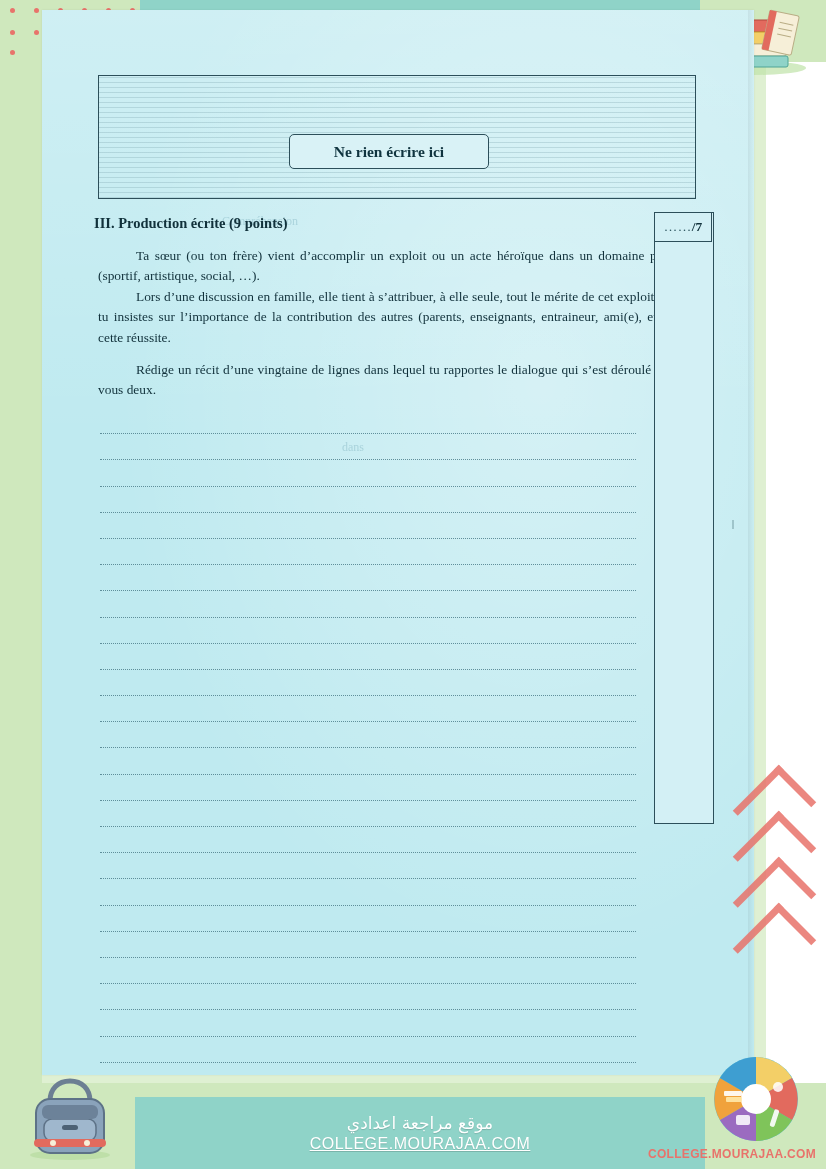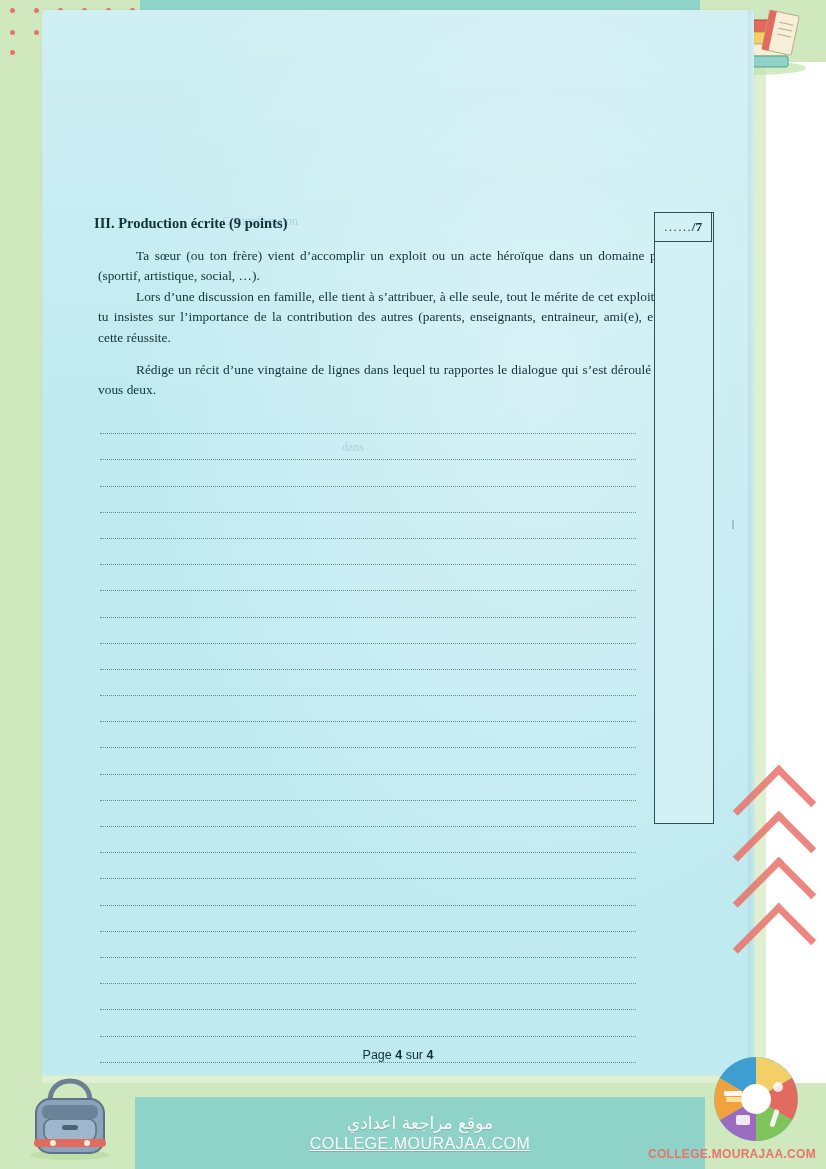--- a/index.html
+++ b/index.html
@@ -329,20 +329,23 @@
         <line x1="12" y1="22" x2="26" y2="22" stroke="#b9ad85" stroke-width="1"></line>
       </g>
     </svg>
   </div>
 
   <div class="sheet">
     <div class="sheet-edge-right"></div>
 
     <div class="sheet-speck" style="left:690px; top:510px;"></div>
 
+    <div class="hatch-box">
+      <div class="ne-rien">Ne rien écrire ici</div>
+    </div>
 
     <div class="ghost" style="left:180px; top:204px;">Compréhension</div>
     <div class="ghost" style="left:300px; top:430px;">dans</div>
 
     <div class="q-title">III. Production écrite (9 points)</div>
 
     <div class="para p1">Ta sœur (ou ton frère) vient d’accomplir un exploit ou un acte héroïque dans un domaine précis (sportif, artistique, social, …).</div>
     <div class="para p2">Lors d’une discussion en famille, elle tient à s’attribuer, à elle seule, tout le mérite de cet exploit. Toi, tu insistes sur l’importance de la contribution des autres (parents, enseignants, entraineur, ami(e), etc.) à cette réussite.</div>
     <div class="para p3">Rédige un récit d’une vingtaine de lignes dans lequel tu rapportes le dialogue qui s’est déroulé entre vous deux.</div>
 
@@ -373,23 +376,20 @@
         <div class="dline"></div>
         <div class="dline"></div>
         <div class="dline"></div>
         <div class="dline"></div>
         <div class="dline"></div>
         <div class="dline"></div>
         <div class="dline"></div>
         <div class="dline"></div>
       </div>
 
-    <div class="page-num">
-      <span>Page </span><b>4</b><span> sur </span><b>4</b>
-    </div>
   </div>
 
   <div class="chevrons">
     <div class="chev" style="left:4px;  top:0px;"></div>
     <div class="chev" style="left:4px;  top:46px;"></div>
     <div class="chev" style="left:4px;  top:92px;"></div>
     <div class="chev" style="left:4px;  top:138px;"></div>
   </div>
 
   <div class="bottom-banner">

